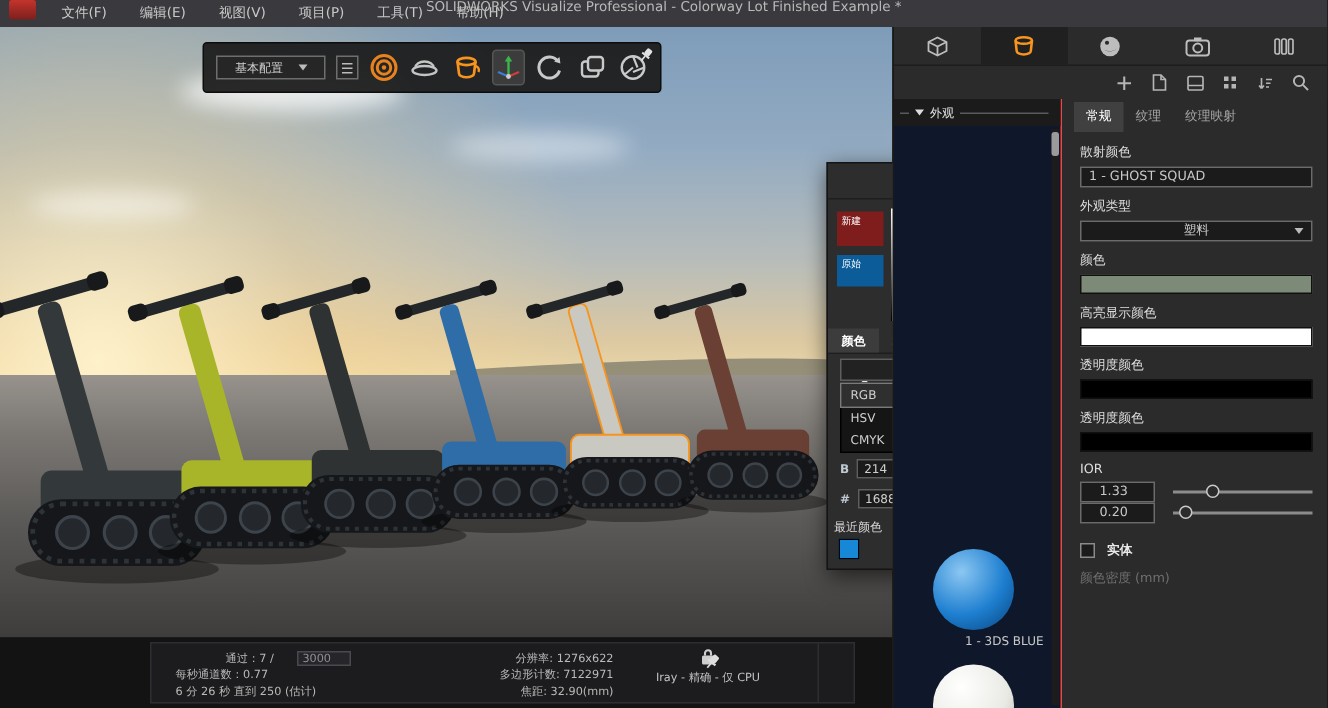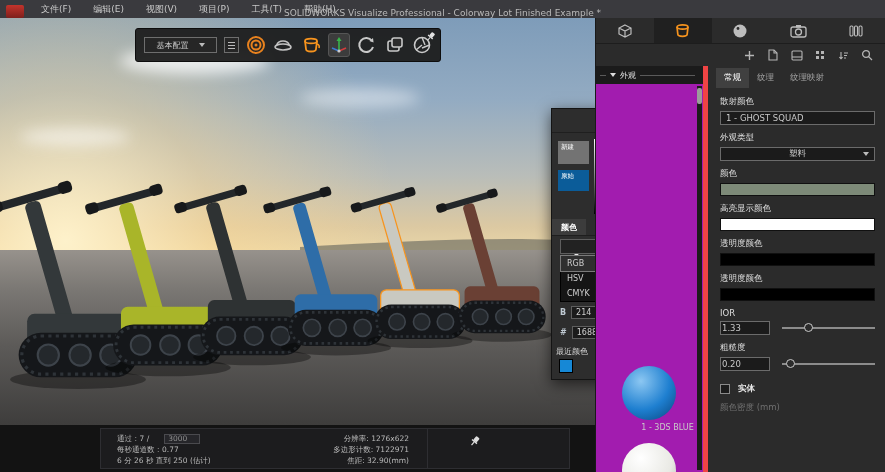--- a/index.html
+++ b/index.html
@@ -2,21 +2,21 @@
 <html><head>
 <meta charset="utf-8">
 <style>
   * { margin:0; padding:0; box-sizing:border-box; }
   html,body { width:885px; height:472px; overflow:hidden; background:#161616;
     font-family:"DejaVu Sans","Liberation Sans",sans-serif; }
   .app { position:relative; width:885px; height:472px; }
 
   
   .menubar { position:absolute; top:0; left:0; right:0; height:18px; background:#3a3a3e;
-    display:flex; align-items:flex-end; z-index:10; }
+    display:flex; align-items:flex-start; z-index:10; }
   .logo { width:18px; height:13px; margin:0 6px 0 6px; background:linear-gradient(180deg,#c3342c,#7e1f1c);
     border-radius:2px; }
   .menu-item { color:#c9c9c9; font-size:9px; padding:0 11px; line-height:18px; cursor:default; }
   .win-title { position:absolute; left:50%; transform:translateX(-50%); color:#b9b9b9; font-size:9px; white-space:nowrap; }
 
   
   .content { position:absolute; top:18px; left:0; right:0; bottom:0; display:flex; }
   .left-area { position:relative; width:595px; height:454px; }
   .right-panel { position:relative; width:290px; height:454px; background:#2b2b2b; border-left:1px solid #191919; }
 
@@ -43,21 +43,21 @@
   .tb-icon.sel { background:#3c3c3c; border:1px solid #555; }
   .pin-abs { position:absolute; top:2px; right:3px; }
 
   
   .rp-tabs { display:flex; height:26px; background:#2b2b2b; border-bottom:1px solid #1d1d1d; }
   .rp-tab { width:58px; display:flex; align-items:center; justify-content:center; }
   .rp-tab.sel { background:#202020; }
   .rp-actions { height:22px; display:flex; align-items:center; justify-content:flex-end; gap:12px; padding-right:12px;
     background:#2b2b2b; }
   .rp-body { position:absolute; top:48px; left:0; right:0; bottom:0; display:flex; }
-  .palette { position:relative; width:112px; background:#a21caf; border-right:5px solid #ef4444; }
+  .palette { position:relative; width:112px; background:#0f172a; border-right:1px solid #ef4444; }
   .pal-header { display:flex; align-items:center; height:18px; padding:0 8px 0 4px; background:#1b1b1b; gap:4px; }
   .pal-header .hline { flex:1; height:1px; background:#5a5a5a; }
   .pal-header .hline.short { flex:0 0 6px; }
   .pal-caret { width:0; height:0; border-left:3px solid transparent; border-right:3px solid transparent; border-top:4px solid #ddd; }
   .pal-title { color:#e4e4e4; font-size:8px; white-space:nowrap; }
   .pal-scroll { position:absolute; right:1px; top:20px; bottom:2px; width:5px; background:#1c1c1c; }
   .pal-thumb { position:absolute; top:2px; left:0; width:5px; height:16px; background:#9b9b9b; border-radius:2px; }
   .sphere { position:absolute; left:26px; width:54px; height:54px; border-radius:50%; }
   .sphere.blue { background:radial-gradient(circle at 35% 28%, #8cc7f2, #1e7fd0 55%, #0a4a85 95%); }
   .sphere.white { background:radial-gradient(circle at 35% 28%, #ffffff, #e9e9e4 60%, #b5b5ad 95%); }
@@ -70,21 +70,21 @@
   .plabel { color:#dedede; font-size:8.5px; margin:7px 0 3px; }
   .plabel.dis { color:#6f6f6f; }
   .pinput { height:14px; background:#1b1b1b; border:1px solid #6b6b6b; color:#c9c9c9; font-size:8.5px;
     display:flex; align-items:center; padding:0 5px; }
   .pselect { height:14px; background:#1b1b1b; border:1px solid #6b6b6b; color:#c9c9c9; font-size:8.5px;
     display:flex; align-items:center; justify-content:center; position:relative; }
   .pselect .caret { position:absolute; right:5px; }
   .swatch { height:13px; border:1px solid #101010; }
   .num-row { display:flex; align-items:center; gap:12px; }
   .num-box { width:50px; height:14px; background:#1b1b1b; border:1px solid #6b6b6b; color:#c9c9c9; font-size:8.5px;
-    display:flex; align-items:center; padding:0 1px; }
+    display:flex; align-items:center; padding:0 12px; }
   .num-box.dis { color:#5f5f5f; border-color:#3c3c3c; }
   .slider { position:relative; flex:1; height:14px; }
   .slider .track { position:absolute; top:6px; left:0; right:0; height:2px; background:#8c8c8c; }
   .slider .thumb { position:absolute; top:2px; width:9px; height:9px; border-radius:50%; background:#2b2b2b;
     border:1.5px solid #c9c9c9; }
   .slider.dis .track { top:2px; height:10px;
     background:repeating-linear-gradient(90deg,#343434 0 2px,#272727 2px 4px); }
   .chk-row { display:flex; align-items:center; gap:8px; margin-top:12px; }
   .chk { width:10px; height:10px; background:#1b1b1b; border:1px solid #8a8a8a; }
   .chk-label { color:#e8e8e8; font-size:8.5px; font-weight:bold; }
@@ -112,21 +112,21 @@
     display:flex; align-items:center; padding:0 4px; }
   .pk-hexrow { position:absolute; left:8px; top:216px; height:14px; display:flex; align-items:center; gap:5px; }
   .pk-recent-label { position:absolute; left:4px; top:237px; color:#d8d8d8; font-size:8px; }
   .pk-recent { position:absolute; left:7px; top:250px; width:14px; height:14px; border:1px solid #000; }
 
   
   .status-strip { position:absolute; left:0; bottom:0; width:595px; height:47px; background:#131313; }
   .status-box { position:absolute; left:100px; top:3px; width:470px; height:41px; background:#1c1c1e;
     border:1px solid #2e2e32; display:flex; }
   .st-left { margin:4px 0 0 16px; width:150px; color:#b9b9b9; font-size:7.5px; line-height:11px; }
-  .st-line1 { display:flex; align-items:center; gap:15px; }
+  .st-line1 { display:flex; align-items:center; gap:15px;justify-content:center; }
   .st-input { width:36px; height:10px; background:#26262a; border:1px solid #4a4a4e; color:#8f8f8f; font-size:7.5px;
     display:flex; align-items:center; padding:0 3px; }
   .st-right { margin:4px 0 0 24px; width:118px; color:#b9b9b9; font-size:7.5px; line-height:11px; text-align:right; }
   .st-iray { position:relative; width:110px; margin-left:8px; }
   .st-lock { position:absolute; left:50%; top:3px; transform:translateX(-50%); }
   .st-iray-label { position:absolute; top:18px; width:100%; text-align:center; color:#c3c3c3; font-size:7.5px; }
   .st-sep { width:1px; background:#2e2e32; margin-left:18px; }
   .st-pin { position:absolute; left:368px; top:6px; }
 
   svg { display:block; }
@@ -250,21 +250,21 @@
                 </g>
               </svg>
           </div>
         </div>
 
         <div class="picker">
           <div class="pk-title">
             
             
           </div>
-          <div class="pk-swatch" style="top: 32px; height: 23px; background-color: #737373;">
+          <div class="pk-swatch" style="top: 32px; height: 23px; background-color: #7f1d1d;">
             <span>新建</span>
           </div>
           <div class="pk-swatch" style="top: 61px; height: 21px; background-color: rgb(11, 92, 153);">
             <span>原始</span>
           </div>
           <div class="dropper">
             <svg width="16" height="16">
                 <path d="M2,14 L4,13 L10,7 L9,6 L3,12 Z" fill="#e8e8e8"></path>
                 <path d="M9,4 l3,3 2,-2 a2,2 0 0 0 -3,-3 z" fill="#e8e8e8"></path>
               </svg>
@@ -307,20 +307,29 @@
               <span>通过：7 /</span>
               <span class="st-input">3000</span>
             </div>
             <div>每秒通道数：0.77</div>
             <div>6 分 26 秒 直到 250 (估计)</div>
           </div>
           <div class="st-right">
             <div>分辨率: 1276x622</div>
             <div>多边形计数: 7122971</div>
             <div>焦距: 32.90(mm)</div>
+          </div>
+          <div class="st-iray">
+            <div class="st-lock">
+              <svg width="11" height="12">
+                  <rect x="1.5" y="5" width="8" height="6" rx="1" fill="#cfcfcf"></rect>
+                  <path d="M3.5,5 V3.5 a2,2 0 0 1 4,0 V5" fill="none" stroke="#cfcfcf" stroke-width="1.4"></path>
+                </svg>
+            </div>
+            <div class="st-iray-label">Iray - 精确 - 仅 CPU</div>
           </div>
           <div class="st-pin">
             <svg width="12" height="12">
                 <g transform="rotate(40 6 6)">
                   <rect x="3.8" y="1.2" width="4.4" height="5" rx="1" fill="#dedede"></rect>
                   <rect x="2.8" y="6" width="6.4" height="1.5" fill="#dedede"></rect>
                   <line x1="6" y1="7.5" x2="6" y2="11.4" stroke="#dedede" stroke-width="1.2"></line>
                 </g>
               </svg>
           </div>
@@ -443,21 +452,20 @@
 
           <div class="plabel">IOR</div>
           <div class="num-row">
             <div class="num-box">1.33</div>
             <div class="slider">
               <div class="track"></div>
                 <div class="thumb" style="left:24%;"></div>
             </div>
           </div>
 
-          <div class="plabel">粗糙度</div>
           <div class="num-row">
             <div class="num-box">0.20</div>
             <div class="slider">
               <div class="track"></div>
                 <div class="thumb" style="left:4%;"></div>
             </div>
           </div>
 
           <div class="chk-row">
             <div class="chk"></div>

